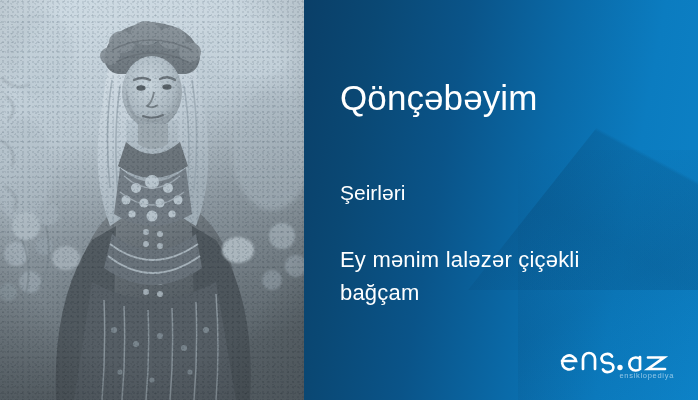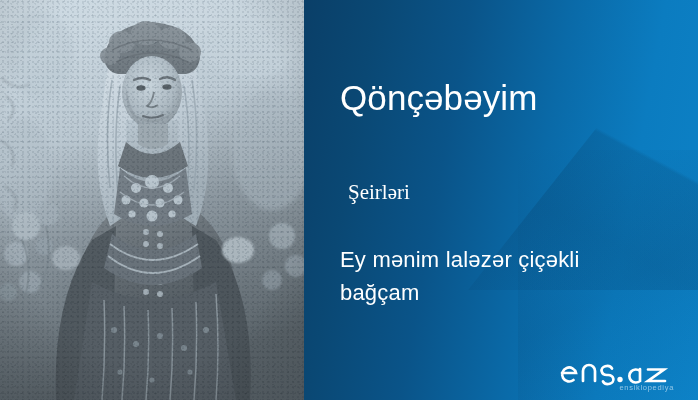--- a/index.html
+++ b/index.html
@@ -129,46 +129,45 @@
     font-weight: 300;
     color: #ffffff;
     letter-spacing: .1px;
     line-height: 1.1;
     white-space: nowrap;
   }
 
   .subtitle {
     position: absolute;
     top: 180px;
-    left: 8px;
+    left: 0;
     font-size: 21px;
     font-weight: 400;
     color: #ffffff;
     line-height: 1.2;
     white-space: nowrap;
-    font-family: Liberation Serif, serif;
   }
 
   .body-text {
     position: absolute;
     top: 244px;
     left: 0;
     width: 320px;
     font-size: 22px;
     font-weight: 400;
     color: #ffffff;
     line-height: 1.48;
     letter-spacing: .2px;
   }
 
   
   .logo {
     position: absolute;
     right: 22px;
-    bottom: 6px;
+    bottom: 18px;
     width: 118px;
     text-align: center;
     line-height: 1;
   }
   .logo-svg { display: block; width: 118px; height: 40px; }
 </style>
 </head>
 <body>
 
 <div class="card">

